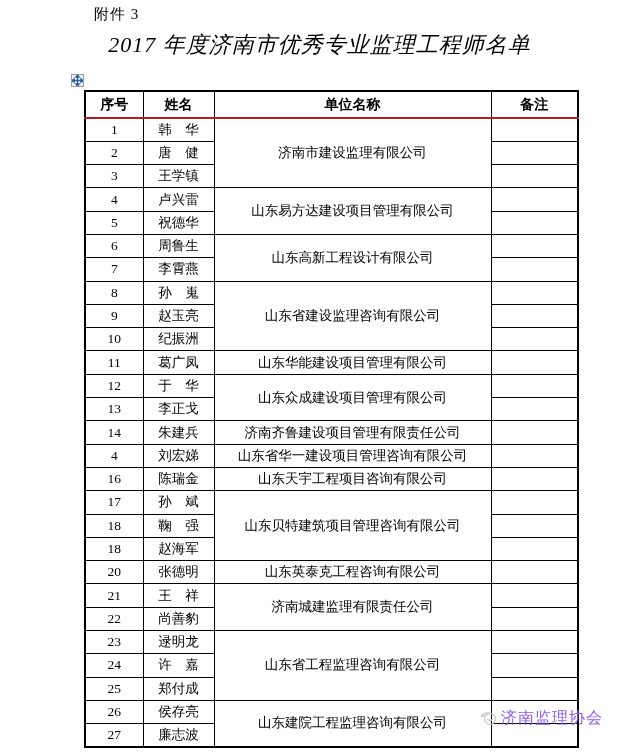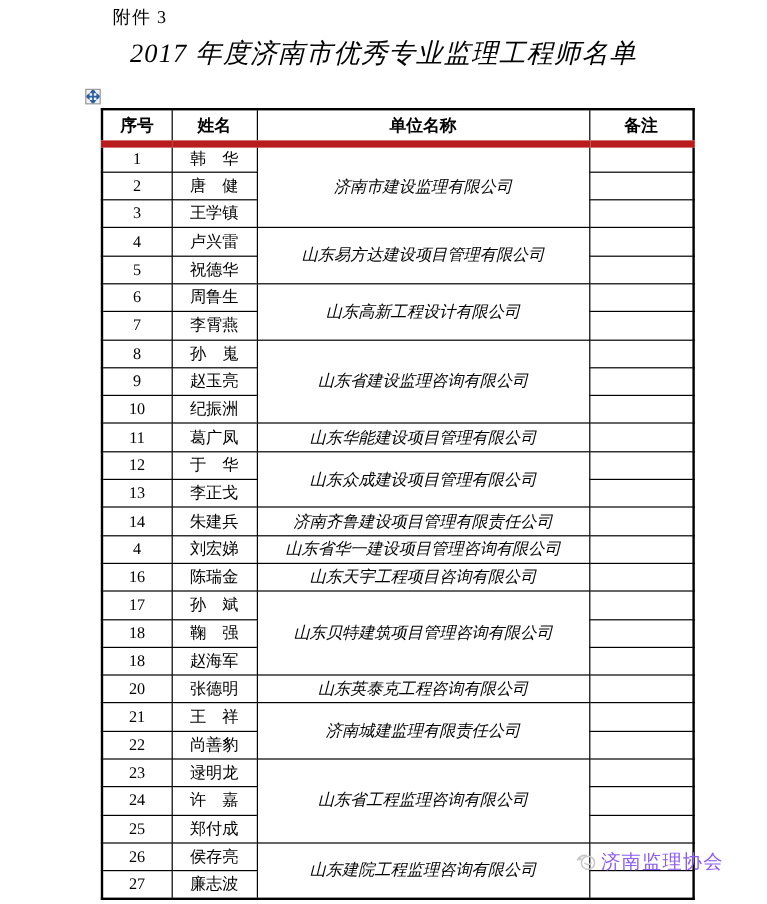--- a/index.html
+++ b/index.html
@@ -23,25 +23,25 @@
   table.roster{
     position:absolute;left:84px;top:90px;border-collapse:collapse;
     table-layout:fixed;width:493px;
   }
   table.roster th, table.roster td{
     border:1px solid #000;padding:0;font-size:13.5px;text-align:center;
     overflow:hidden;white-space:nowrap;
   }
   table.roster{border:2px solid #000;}
   table.roster thead th{
-    font-size:14px;font-weight:bold;height:25px;border-bottom:6px solid #b91c1c;
+    font-size:14px;font-weight:bold;height:25px;border-bottom:2px solid #b91c1c;
   }
   table.roster tbody tr{height:23.3px;}
   td.cell-serial{font-size:12.5px;}
-  td.cell-company{text-align:left;padding-left:8px;font-style:italic;}
+  td.cell-company{text-align:left;padding-left:8px;}
   .watermark{
     position:absolute;left:478px;top:705px;width:161px;height:26px;
     display:flex;align-items:center;gap:3px;color:#8b5cf6;
     font-size:16px;letter-spacing:1px;white-space:nowrap;pointer-events:none;
   }
   .watermark svg{flex:0 0 auto;}
 </style>
 </head>
 <body>
 

